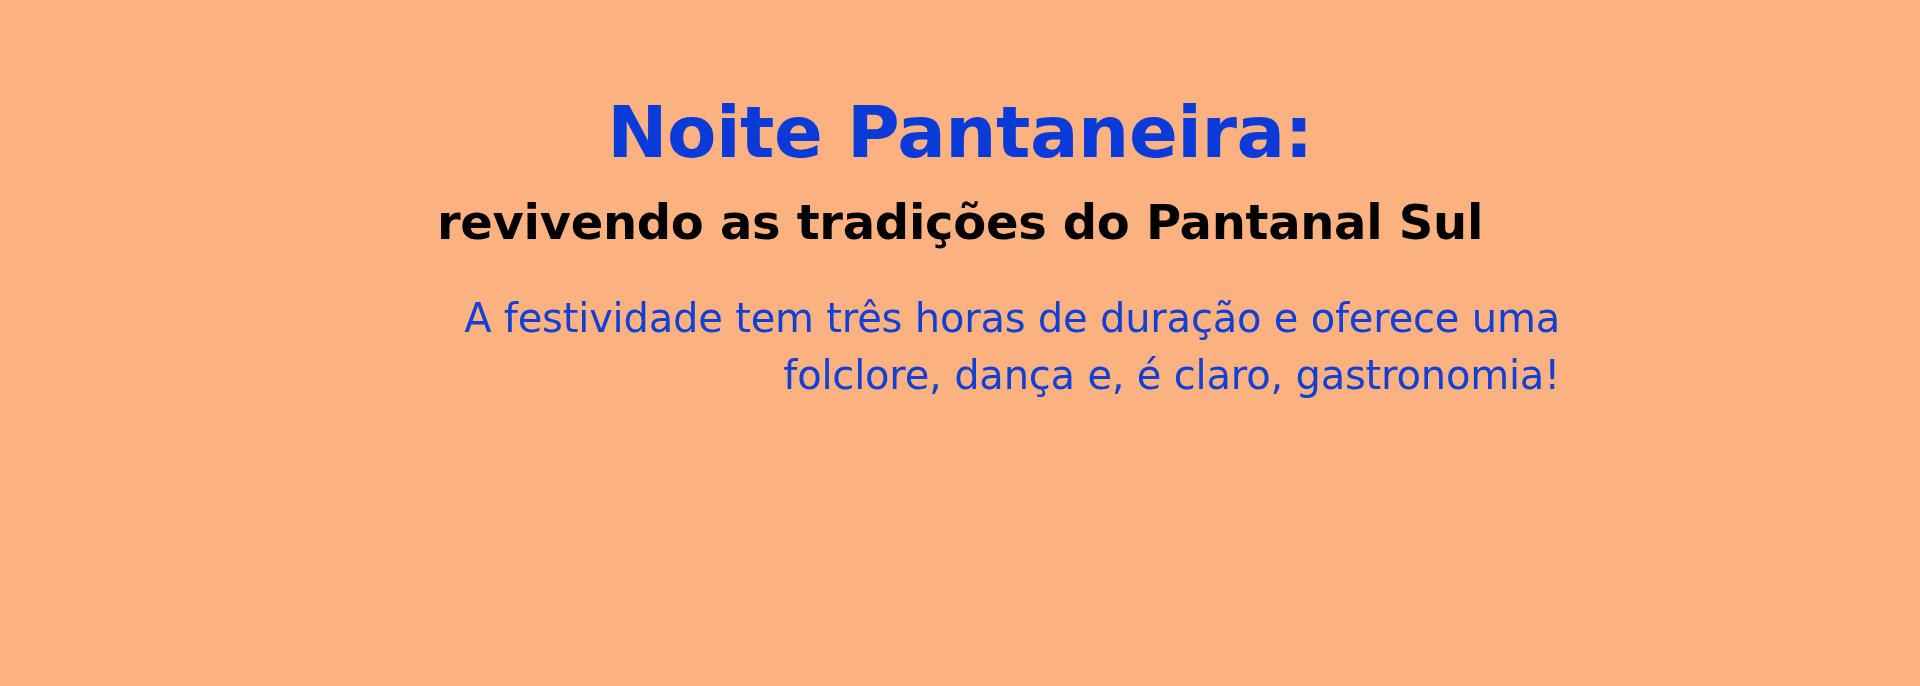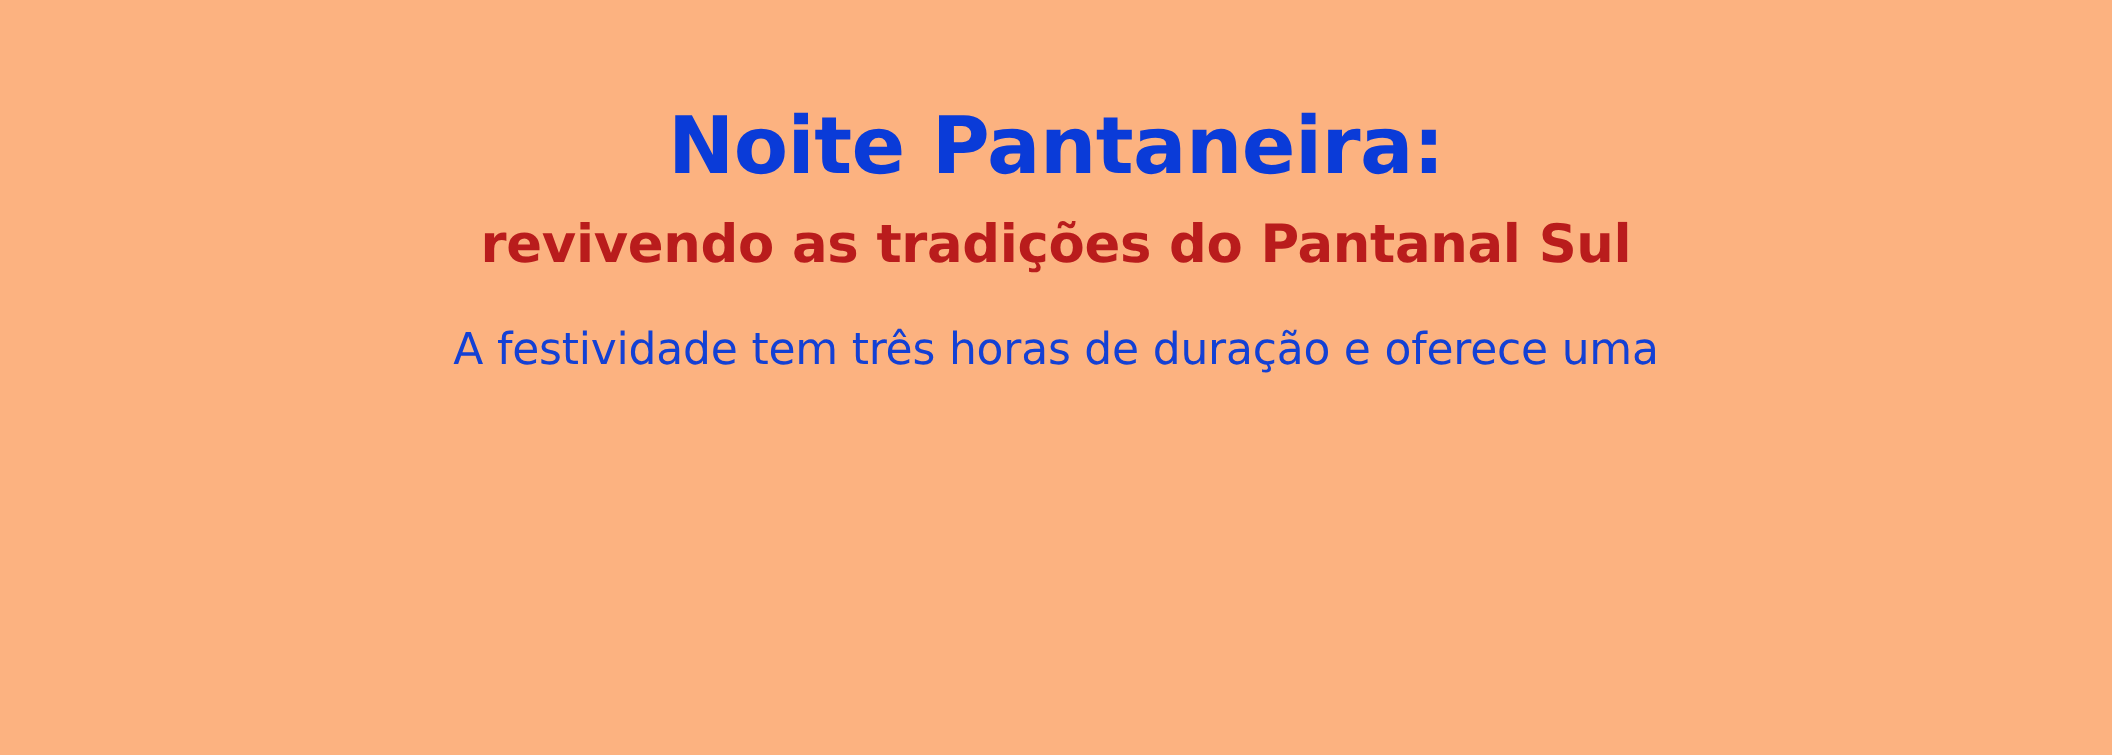--- a/index.html
+++ b/index.html
@@ -38,21 +38,21 @@
     color: #0a3bd8;
     font-size: 72px;
     font-weight: 700;
     line-height: 1.0;
     letter-spacing: -0.5px;
     white-space: nowrap;
   }
 
   .headline-sub {
     display: block;
-    color: #b91c1c;
+    color: #000000;
     font-size: 48px;
     font-weight: 700;
     line-height: 1.0;
     letter-spacing: -0.3px;
     margin-top: 30px;
     white-space: nowrap;
   }
 
   
   #description {
@@ -62,29 +62,31 @@
     color: #1340d4;
     font-size: 40px;
     font-weight: 500;
     line-height: 1.42;
     letter-spacing: -0.2px;
   }
 
   .desc-line {
     display: block;
     white-space: nowrap;
+    text-align: right;
   }
 </style>
 </head>
 <body>
 
 <div id="banner">
 
   <div id="headline">
     <span class="headline-main">Noite Pantaneira:</span>
     <span class="headline-sub">revivendo as tradições do Pantanal Sul</span>
   </div>
 
   <div id="description">
     <span class="desc-line">A festividade tem três horas de duração e oferece uma</span>
+    <span class="desc-line">folclore, dança e, é claro, gastronomia!</span>
   </div>
 
 </div>
 
 </body></html>

